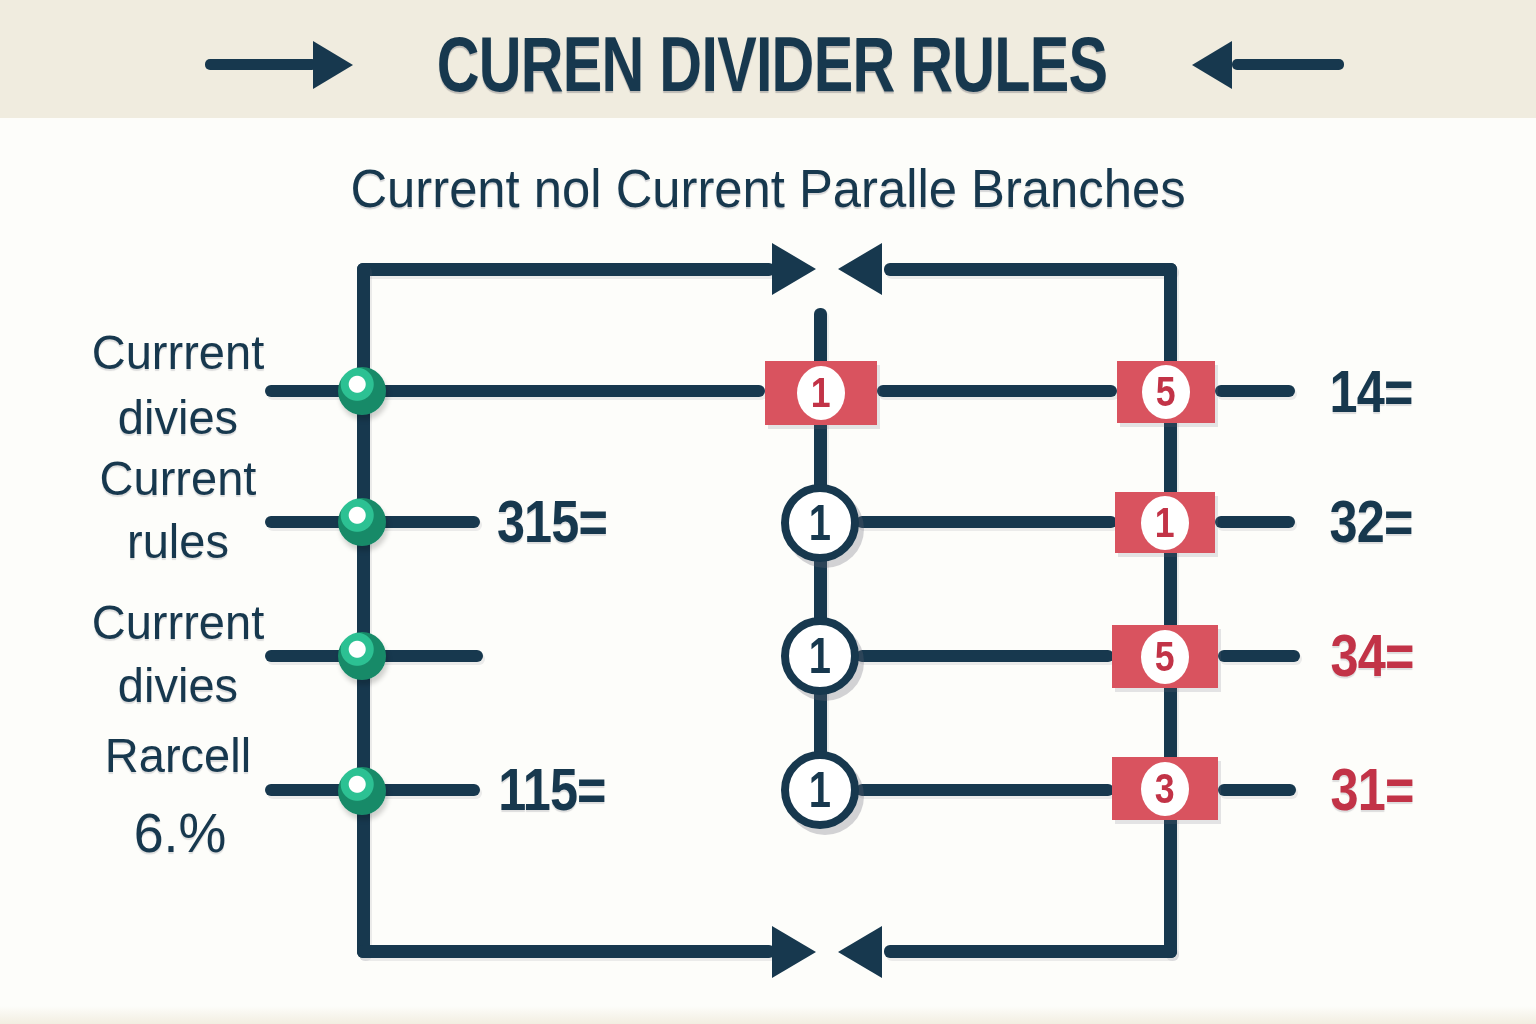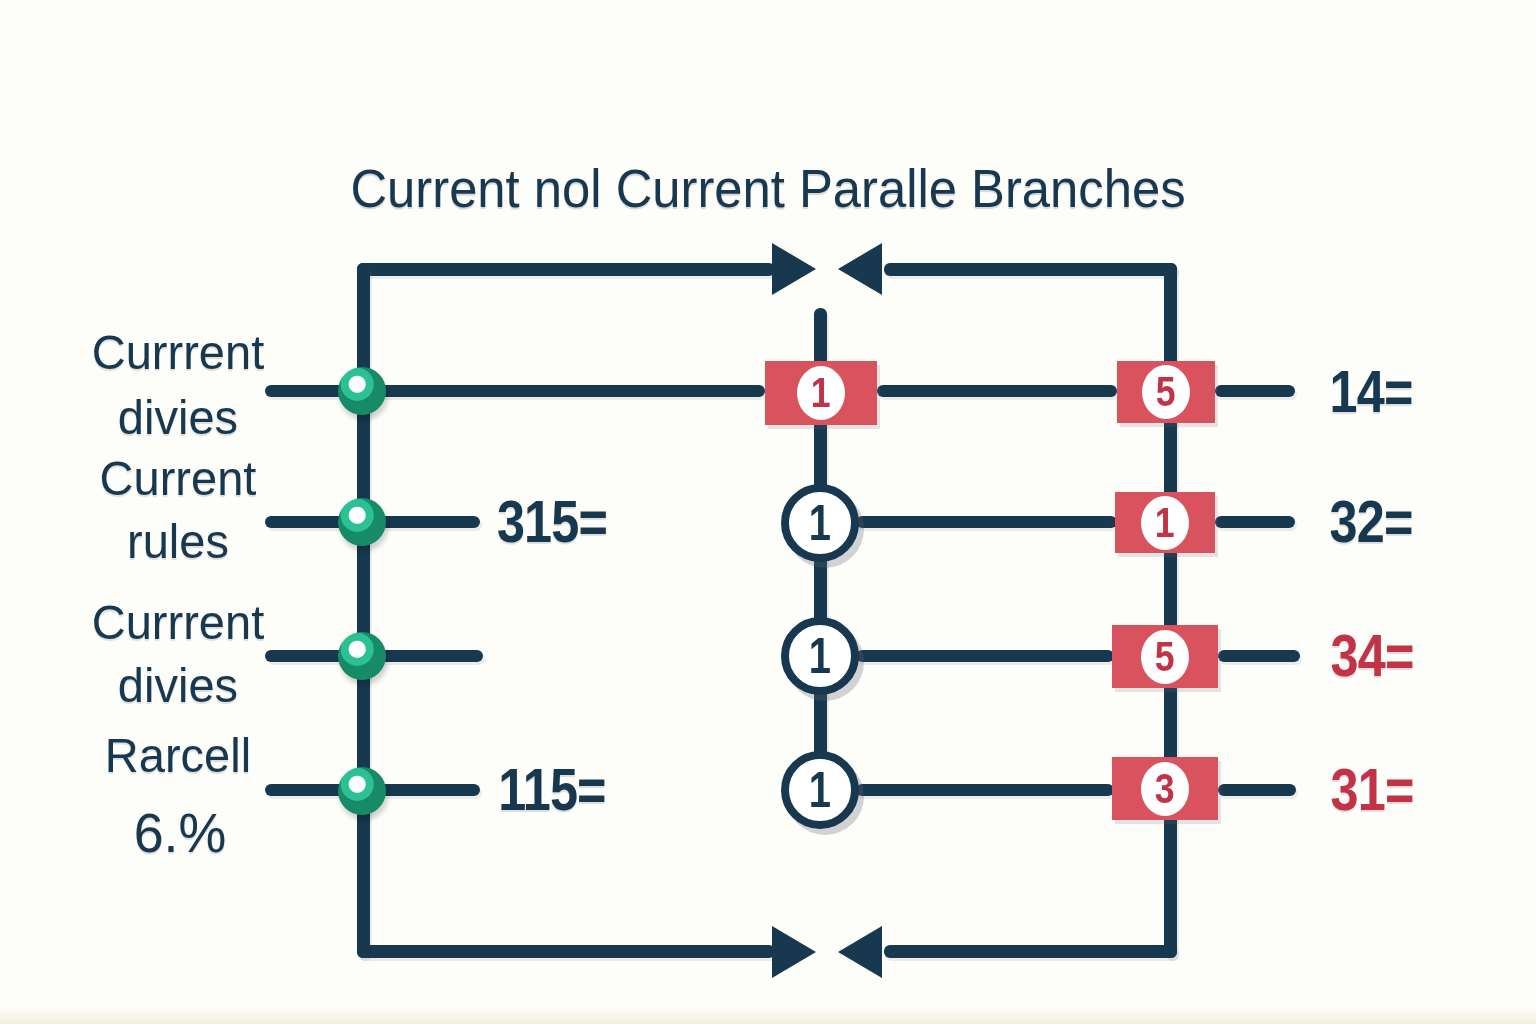--- a/index.html
+++ b/index.html
@@ -95,20 +95,27 @@
   .bottom-strip{
     position:absolute;left:0;bottom:0;width:1536px;height:18px;
     background:linear-gradient(to bottom, rgba(240,236,223,0), #f2eee1);
   }
 </style>
 </head>
 <body>
 
 <div class="stage">
 
+  <div class="band">
+    <i class="shaft" style="left:205px;top:59px;width:112px;height:11px;"></i>
+    <i class="tri hr" style="left:313px;top:41px;"></i>
+    <h1 class="title">CUREN DIVIDER RULES</h1>
+    <i class="tri hl" style="left:1192px;top:41px;"></i>
+    <i class="shaft" style="left:1232px;top:59px;width:112px;height:11px;"></i>
+  </div>
 
   <div class="subtitle">Current nol Current Paralle Branches</div>
 
   <div class="wire" style="left:357px;top:263px;width:418px;height:13px;"></div>
   <div class="wire" style="left:884px;top:263px;width:293px;height:13px;"></div>
   <div class="wire" style="left:357px;top:263px;width:13px;height:695px;"></div>
   <div class="wire" style="left:1164px;top:263px;width:13px;height:695px;"></div>
   <div class="wire" style="left:357px;top:945px;width:418px;height:13px;"></div>
   <div class="wire" style="left:884px;top:945px;width:293px;height:13px;"></div>
   <div class="wire" style="left:814px;top:308px;width:13px;height:482px;"></div>

